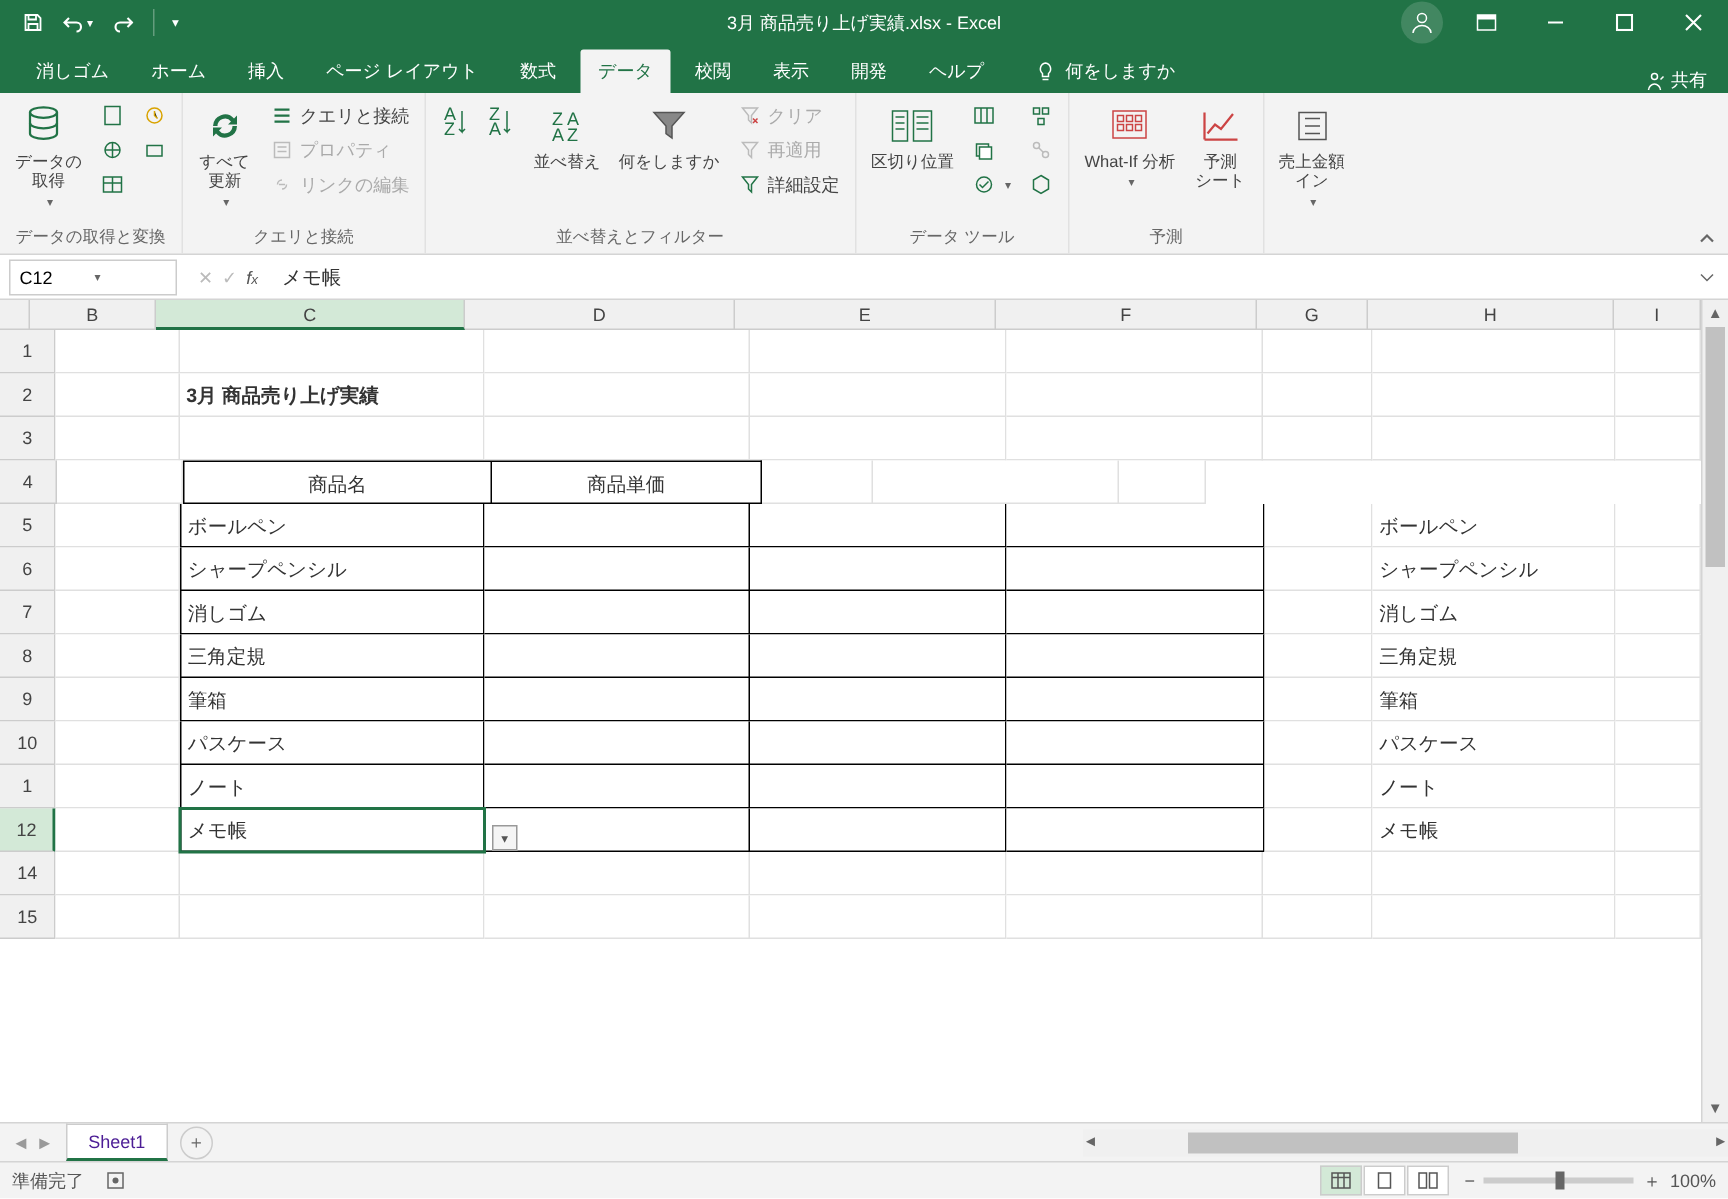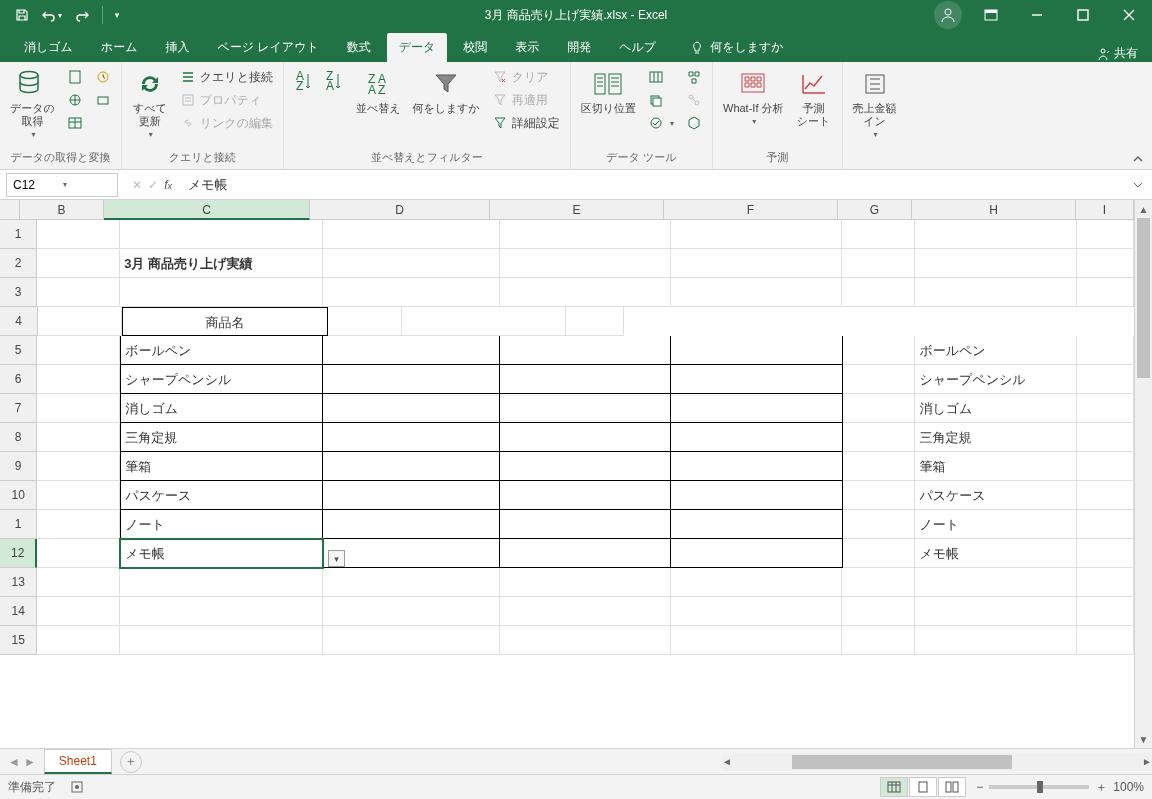--- a/index.html
+++ b/index.html
@@ -56,21 +56,21 @@
 .tbl-iv{border-right:1px solid #000}
 .cell.hcenter{text-align:center}
 .cell.active{outline:2px solid #217346;outline-offset:-1px;z-index:2;position:relative}
 .dv-btn{position:absolute;width:17px;height:17px;border:1px solid #999;background:#f5f5f5;display:flex;align-items:center;justify-content:center;font-size:9px;color:#555}
 .vscroll{width:18px;background:#f0f0f0;border-left:1px solid #d4d4d4;display:flex;flex-direction:column}
 .sbtn{height:18px;display:flex;align-items:center;justify-content:center;color:#666;font-size:10px}
 .strack{flex:1;position:relative}
 .sthumb{position:absolute;top:0;left:2px;right:2px;height:160px;background:#c1c1c1;border-radius:0}
 .sheetbar{height:26px;border-top:1px solid #d4d4d4;display:flex;align-items:center;background:#f3f3f3}
 .sheet-nav{display:flex;gap:4px;padding:0 8px;color:#999}
-.sheet-tab{padding:4px 14px;background:#fff;border:1px solid #ccc;border-bottom:2px solid #217346;font-size:12px;color:#c2410c}
+.sheet-tab{padding:4px 14px;background:#fff;border:1px solid #ccc;border-bottom:2px solid #217346;font-size:12px;color:#4c1d95}
 .add-sheet{width:22px;height:22px;border:1px solid #ccc;border-radius:50%;display:flex;align-items:center;justify-content:center;margin-left:8px;color:#666}
 .hscroll{margin-left:auto;width:430px;height:18px;display:flex;align-items:center;background:#f0f0f0}
 .hstrack{flex:1;position:relative;height:18px}
 .hsthumb{position:absolute;left:60px;top:2px;bottom:2px;width:220px;background:#c1c1c1}
 .statusbar{height:25px;background:#f3f3f3;border-top:1px solid #d4d4d4;display:flex;align-items:center;padding:0 8px;color:#555;font-size:11px}
 .view-btns{margin-left:auto;display:flex;gap:1px}
 .view-btn{width:28px;height:20px;border:1px solid #ccc;display:flex;align-items:center;justify-content:center;background:#fff}
 .view-btn.act{background:#d3e9d7}
 .zoom{display:flex;align-items:center;gap:6px;margin-left:10px}
 .zoom-slider{width:100px;height:4px;background:#ccc;position:relative}
@@ -517,20 +517,21 @@
           <div class="cell" style="width: 174px;"></div>
           <div class="cell" style="width: 174px;"></div>
           <div class="cell" style="width: 74px;"></div>
           <div class="cell" style="width: 164px;"></div>
           <div class="cell" style="width: 58px;"></div>
         </div>
         <div class="row">
           <div class="row-h">4</div>
           <div class="cell" style="width: 84px;"></div>
           <div class="cell hcenter tbl-t tbl-ih tbl-l tbl-iv" style="width: 206px;">商品名</div>
+          <div class="cell hcenter tbl-t tbl-ih tbl-iv" style="width: 180px;">商品単価</div>
           <div class="cell" style="width: 74px;"></div>
           <div class="cell" style="width: 164px;"></div>
           <div class="cell" style="width: 58px;"></div>
         </div>
         <div class="row">
           <div class="row-h">5</div>
           <div class="cell" style="width: 84px;"></div>
           <div class="cell tbl-l tbl-iv" style="border-bottom: 1px solid rgb(0, 0, 0); width: 206px;">ボールペン</div>
           <div class="cell tbl-iv" style="border-bottom: 1px solid rgb(0, 0, 0); width: 180px;"></div>
           <div class="cell tbl-iv" style="border-bottom: 1px solid rgb(0, 0, 0); width: 174px;"></div>
@@ -607,31 +608,20 @@
         </div>
         <div class="row">
           <div class="row-h sel">12</div>
           <div class="cell" style="width: 84px;"></div>
           <div class="cell tbl-b tbl-l tbl-iv active" style="width: 206px;">メモ帳</div>
           <div class="cell tbl-b tbl-iv" style="width: 180px;"></div>
           <div class="cell tbl-b tbl-iv" style="width: 174px;"></div>
           <div class="cell tbl-b tbl-r" style="width: 174px;"></div>
           <div class="cell" style="width: 74px;"></div>
           <div class="cell" style="width: 164px;">メモ帳</div>
-          <div class="cell" style="width: 58px;"></div>
-        </div>
-        <div class="row">
-          <div class="row-h">13</div>
-          <div class="cell" style="width: 84px;"></div>
-          <div class="cell" style="width: 206px;"></div>
-          <div class="cell" style="width: 180px;"></div>
-          <div class="cell" style="width: 174px;"></div>
-          <div class="cell" style="width: 174px;"></div>
-          <div class="cell" style="width: 74px;"></div>
-          <div class="cell" style="width: 164px;"></div>
           <div class="cell" style="width: 58px;"></div>
         </div>
         <div class="row">
           <div class="row-h">14</div>
           <div class="cell" style="width: 84px;"></div>
           <div class="cell" style="width: 206px;"></div>
           <div class="cell" style="width: 180px;"></div>
           <div class="cell" style="width: 174px;"></div>
           <div class="cell" style="width: 174px;"></div>
           <div class="cell" style="width: 74px;"></div>

